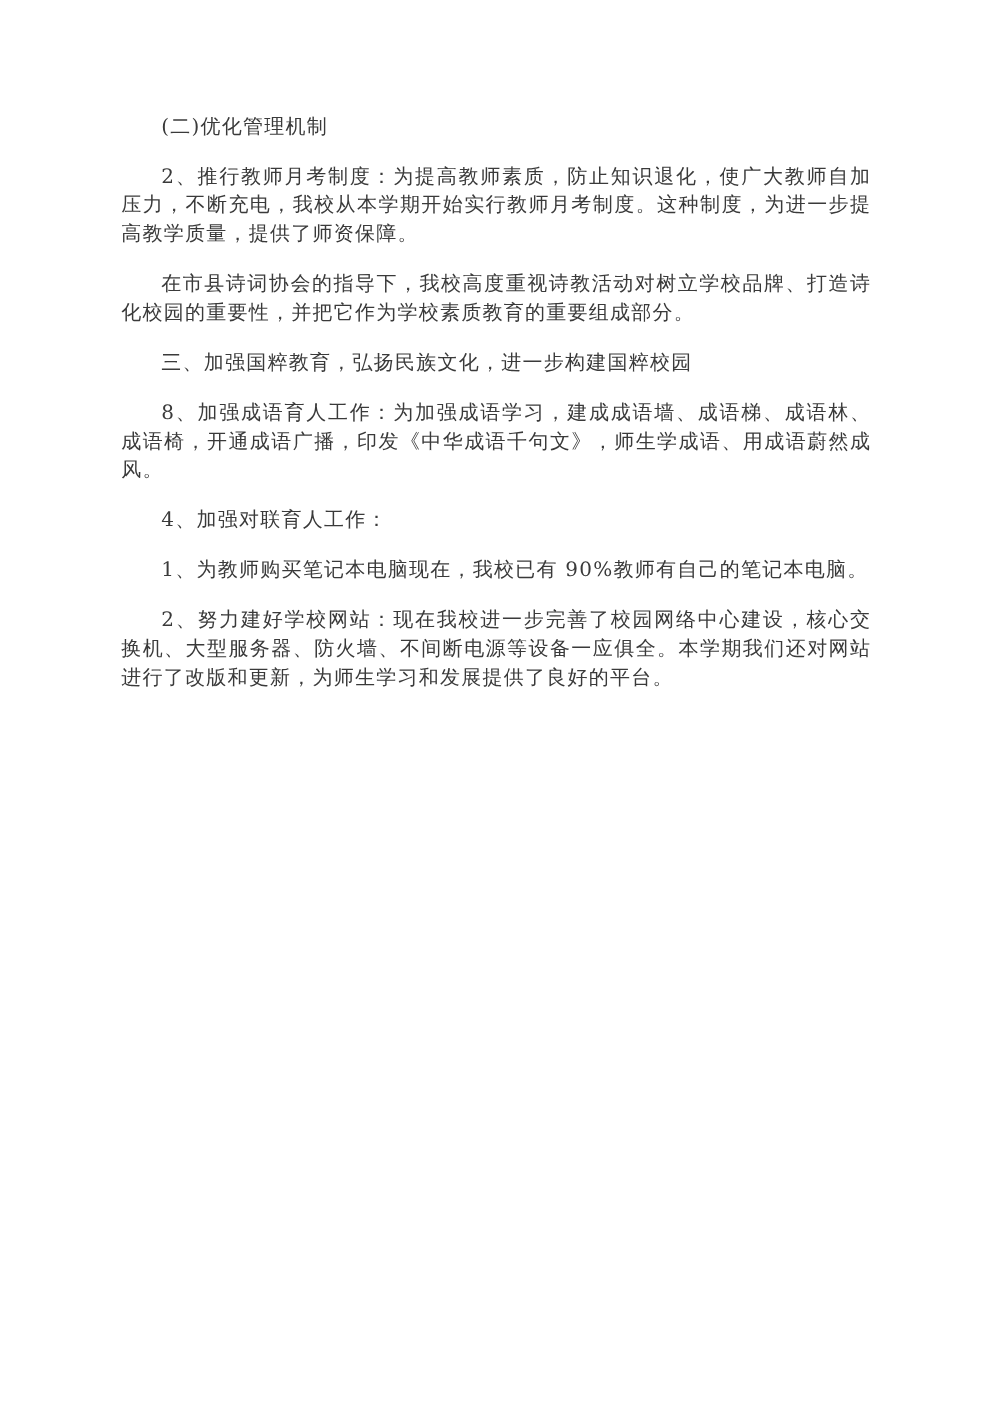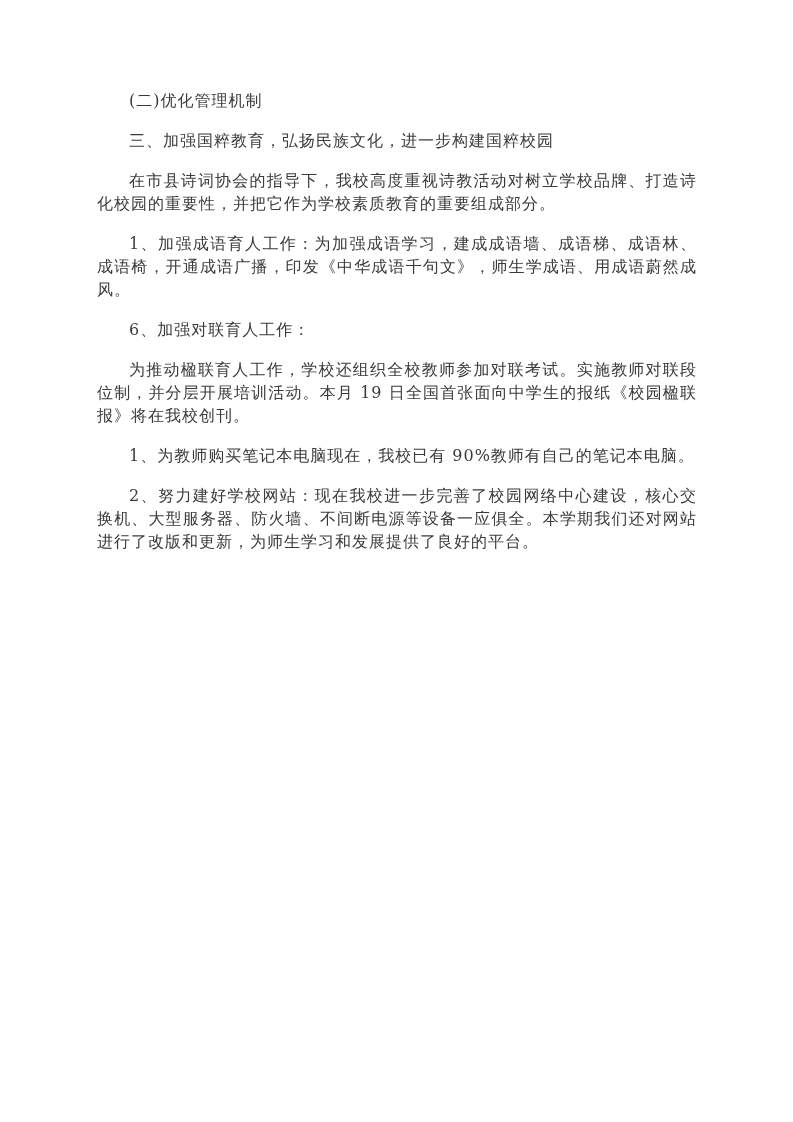--- a/index.html
+++ b/index.html
@@ -33,21 +33,21 @@
   .doc-content p:last-child {
     margin-bottom: 12px;
   }
 </style>
 </head>
 <body>
 
 <div class="page">
   <div class="doc-content" id="doc-content">
       <p>(二)优化管理机制</p>
+      <p>2、推行教师月考制度：为提高教师素质，防止知识退化，使广大教师自加压力，不断充电，我校从本学期开始实行教师月考制度。这种制度，为进一步提高教学质量，提供了师资保障。</p>
+      <p>在市县诗词协会的指导下，我校高度重视诗教活动对树立学校品牌、打造诗化校园的重要性，并把它作为学校素质教育的重要组成部分。</p>
       <p>三、加强国粹教育，弘扬民族文化，进一步构建国粹校园</p>
-      <p>在市县诗词协会的指导下，我校高度重视诗教活动对树立学校品牌、打造诗化校园的重要性，并把它作为学校素质教育的重要组成部分。</p>
-      <p>1、加强成语育人工作：为加强成语学习，建成成语墙、成语梯、成语林、成语椅，开通成语广播，印发《中华成语千句文》，师生学成语、用成语蔚然成风。</p>
-      <p>6、加强对联育人工作：</p>
-      <p>为推动楹联育人工作，学校还组织全校教师参加对联考试。实施教师对联段位制，并分层开展培训活动。本月 19 日全国首张面向中学生的报纸《校园楹联报》将在我校创刊。</p>
+      <p>8、加强成语育人工作：为加强成语学习，建成成语墙、成语梯、成语林、成语椅，开通成语广播，印发《中华成语千句文》，师生学成语、用成语蔚然成风。</p>
+      <p>4、加强对联育人工作：</p>
       <p>1、为教师购买笔记本电脑现在，我校已有 90%教师有自己的笔记本电脑。</p>
       <p>2、努力建好学校网站：现在我校进一步完善了校园网络中心建设，核心交换机、大型服务器、防火墙、不间断电源等设备一应俱全。本学期我们还对网站进行了改版和更新，为师生学习和发展提供了良好的平台。</p>
     </div>
 </div>
 
 </body></html>

